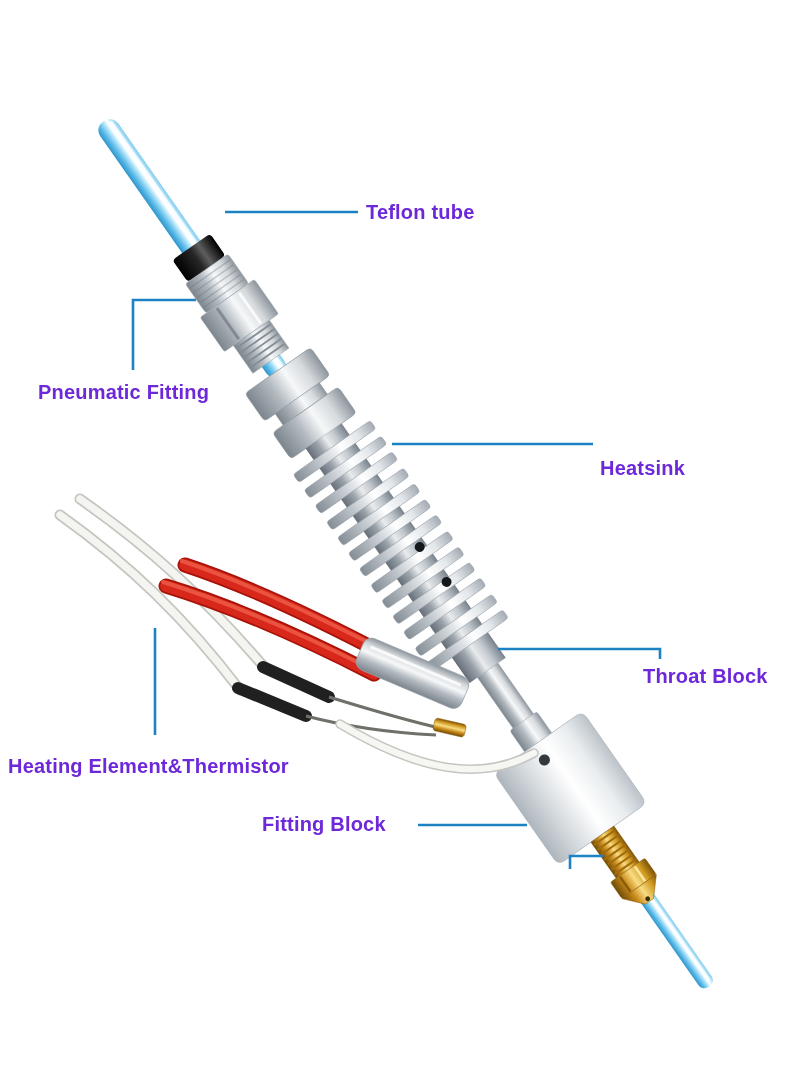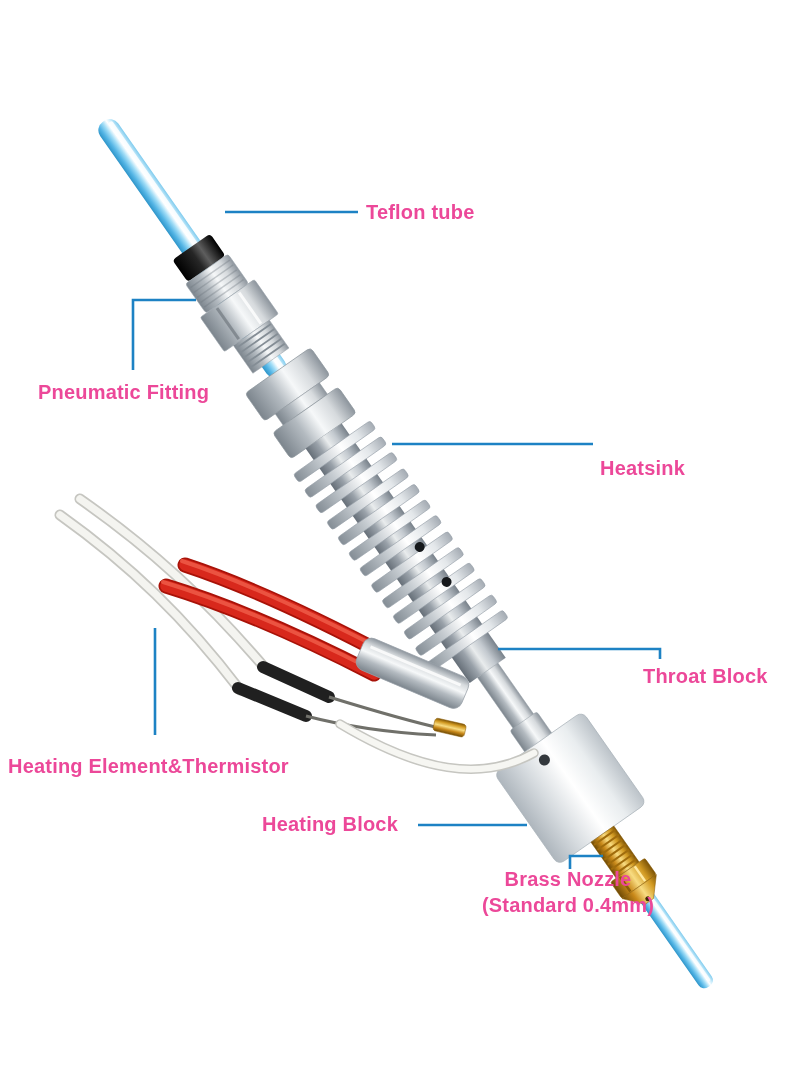--- a/index.html
+++ b/index.html
@@ -8,21 +8,21 @@
     width:800px;height:1091px;
     background:#ffffff;
     overflow:hidden;
     font-family:"Liberation Sans",sans-serif;
   }
   .stage svg{position:absolute;left:0;top:0;}
   .lbl{
     position:absolute;
     font-size:20px;
     font-weight:700;
-    color:#ec4899;
+    color:#6d28d9;
     white-space:nowrap;
     letter-spacing:.2px;
     line-height:26px;
   }
   .lbl-center{text-align:center;white-space:normal;}
   .callout{fill:none;stroke:#1d82c4;stroke-width:2.6px;}
   rect.fin{fill:url(#finGrad);stroke:#97a0a8;stroke-width:.6px;}
 </style>
 </head>
 <body>
@@ -209,20 +209,16 @@
   <div class="lbl" style="left:366px;top:199px;">Teflon tube</div>
 
   <div class="lbl" style="left:38px;top:379px;text-align:right;">Pneumatic Fitting</div>
 
   <div class="lbl" style="left:600px;top:433px;margin-top:22px;">Heatsink</div>
 
   <div class="lbl" style="left:643px;top:663px;">Throat Block</div>
 
   <div class="lbl" style="left:8px;top:742px;margin-top:11px;">Heating Element&amp;Thermistor</div>
 
-  <div class="lbl" style="left:262px;top:811px;">Heating Block</div>
-
-  <div class="lbl lbl-center" style="left:446px;top:866px;width:244px;">
-    <div>Brass Nozzle</div>
-    <div>(Standard 0.4mm)</div>
-  </div>
+  <div class="lbl" style="left:262px;top:811px;">Fitting Block</div>
+
 
 </div>
 
 </body></html>

